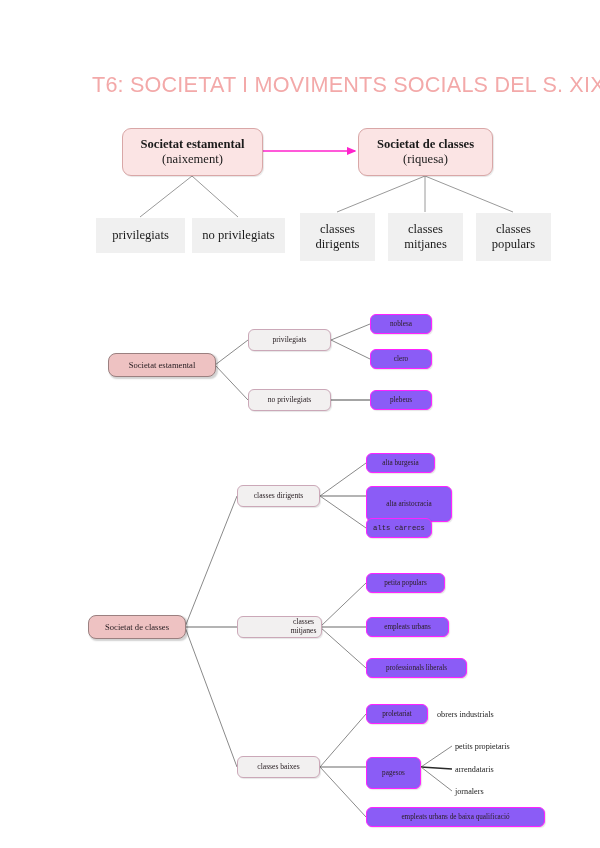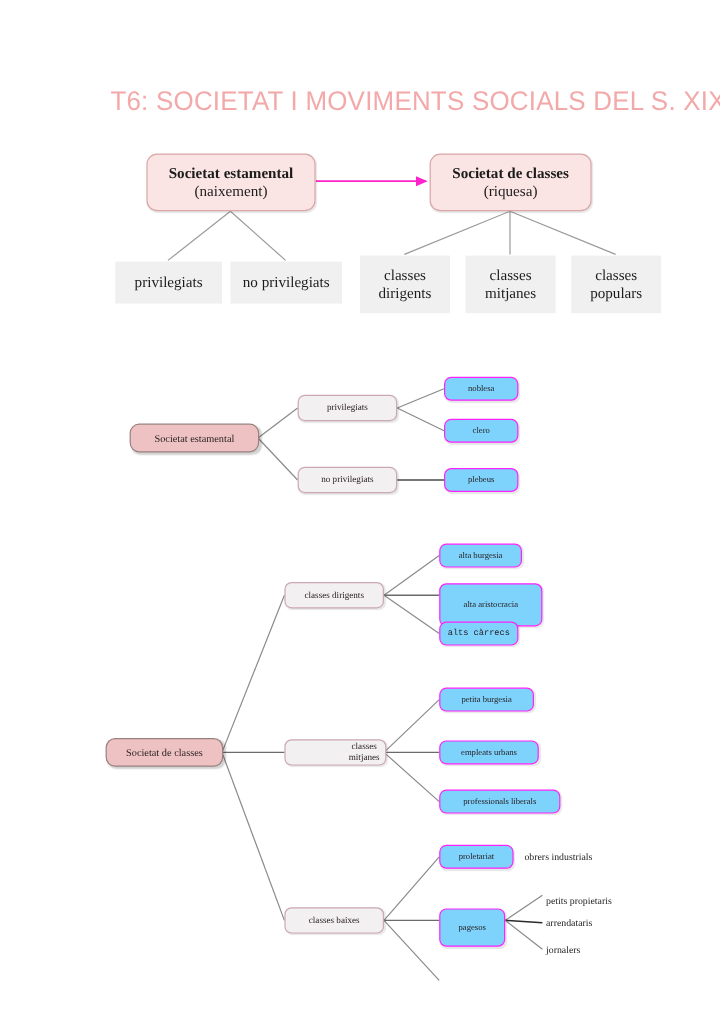--- a/index.html
+++ b/index.html
@@ -84,21 +84,21 @@
   .mid {
     background: #f2f0f0;
     border: 1px solid #cba8b8;
     border-radius: 6px;
     font-size: 7.6px;
     color: #2a2024;
     box-shadow: 1px 1px 1px rgba(0,0,0,0.10);
   }
   
   .leaf {
-    background: #7dd3fc;
+    background: #8b5cf6;
     border: 1.3px solid #ff22ff;
     border-radius: 6px;
     font-size: 7.2px;
     color: #2a2024;
     box-shadow: 1px 1px 1px rgba(0,0,0,0.10);
   }
   
   .plain {
     position: absolute;
     font-size: 8.2px;
@@ -240,43 +240,46 @@
     <span>alta aristocracia</span>
   </div>
   <div class="node leaf" style="left:366px; top:518px; width:66px; height:20px;font-family:Liberation Mono, monospace;">
     <span>alts càrrecs</span>
   </div>
 
   <div class="node mid" style="left:237px; top:616px; width:85px; height:22px;padding-left:48px;">
     <span>classes mitjanes</span>
   </div>
   <div class="node leaf" style="left:366px; top:573px; width:79px; height:20px;">
-    <span>petita burgesia</span>
+    <span>petita populars</span>
   </div>
   <div class="node leaf" style="left:366px; top:617px; width:83px; height:20px;">
     <span>empleats urbans</span>
   </div>
   <div class="node leaf" style="left:366px; top:658px; width:101px; height:20px;">
     <span>professionals liberals</span>
   </div>
 
   <div class="node mid" style="left:237px; top:756px; width:83px; height:22px;">
     <span>classes baixes</span>
   </div>
   <div class="node leaf" style="left:366px; top:704px; width:62px; height:20px;">
     <span>proletariat</span>
   </div>
   <div class="node leaf" style="left:366px; top:757px; width:55px; height:32px;">
     <span>pagesos</span>
   </div>
+  <div class="node leaf" style="left:366px; top:807px; width:179px; height:20px;">
+    <span>empleats urbans de baixa qualificació</span>
+  </div>
 
   <div class="plain" style="left:437px; top:705px; height:18px;">
     <span>obrers industrials</span>
   </div>
-  <div class="plain" style="left:455px; top:737px; height:18px;align-items:flex-end;">
+  <div class="plain" style="left:455px; top:737px; height:18px;">
     <span>petits propietaris</span>
   </div>
   <div class="plain" style="left:455px; top:760px; height:18px;">
     <span>arrendataris</span>
   </div>
   <div class="plain" style="left:455px; top:782px; height:18px;">
     <span>jornalers</span>
   </div>
 
 </div>

